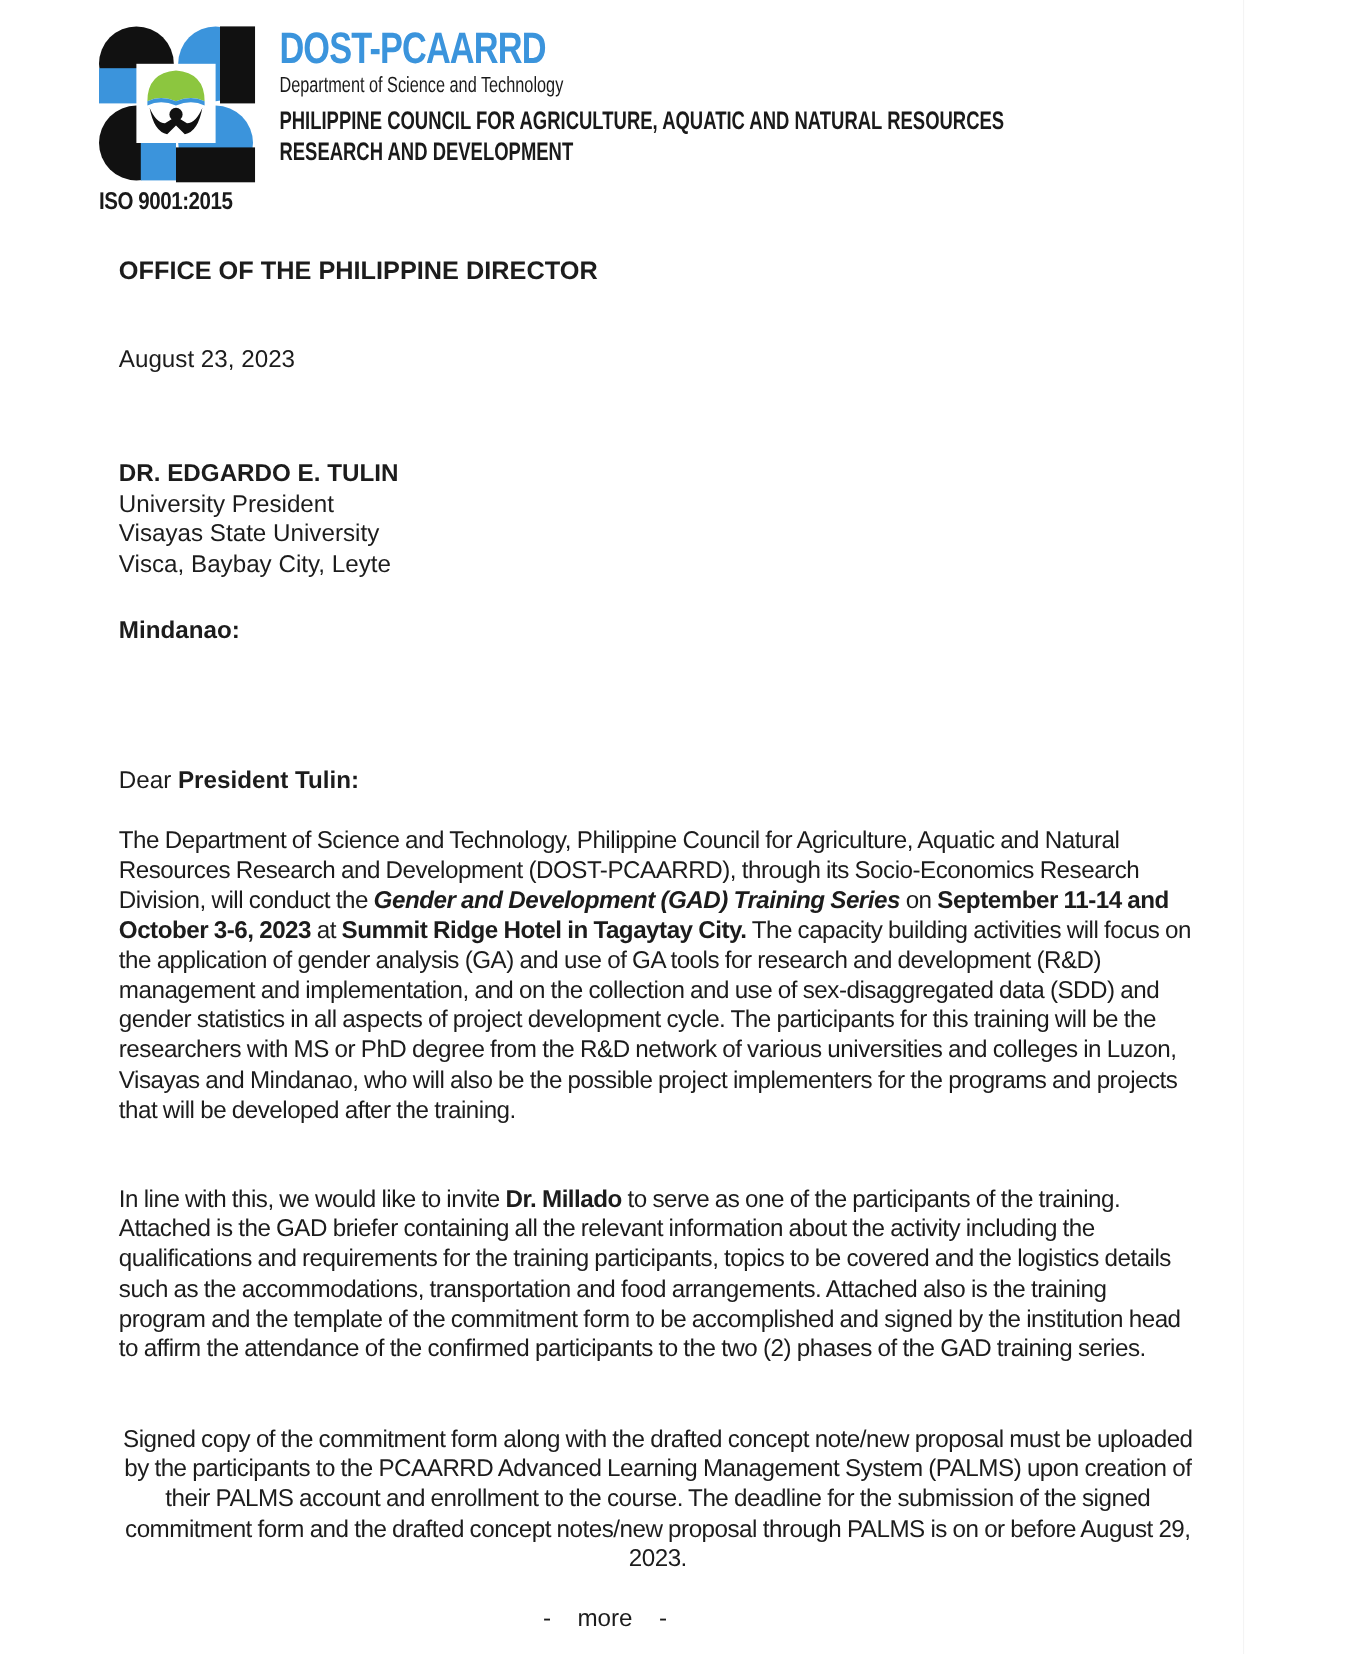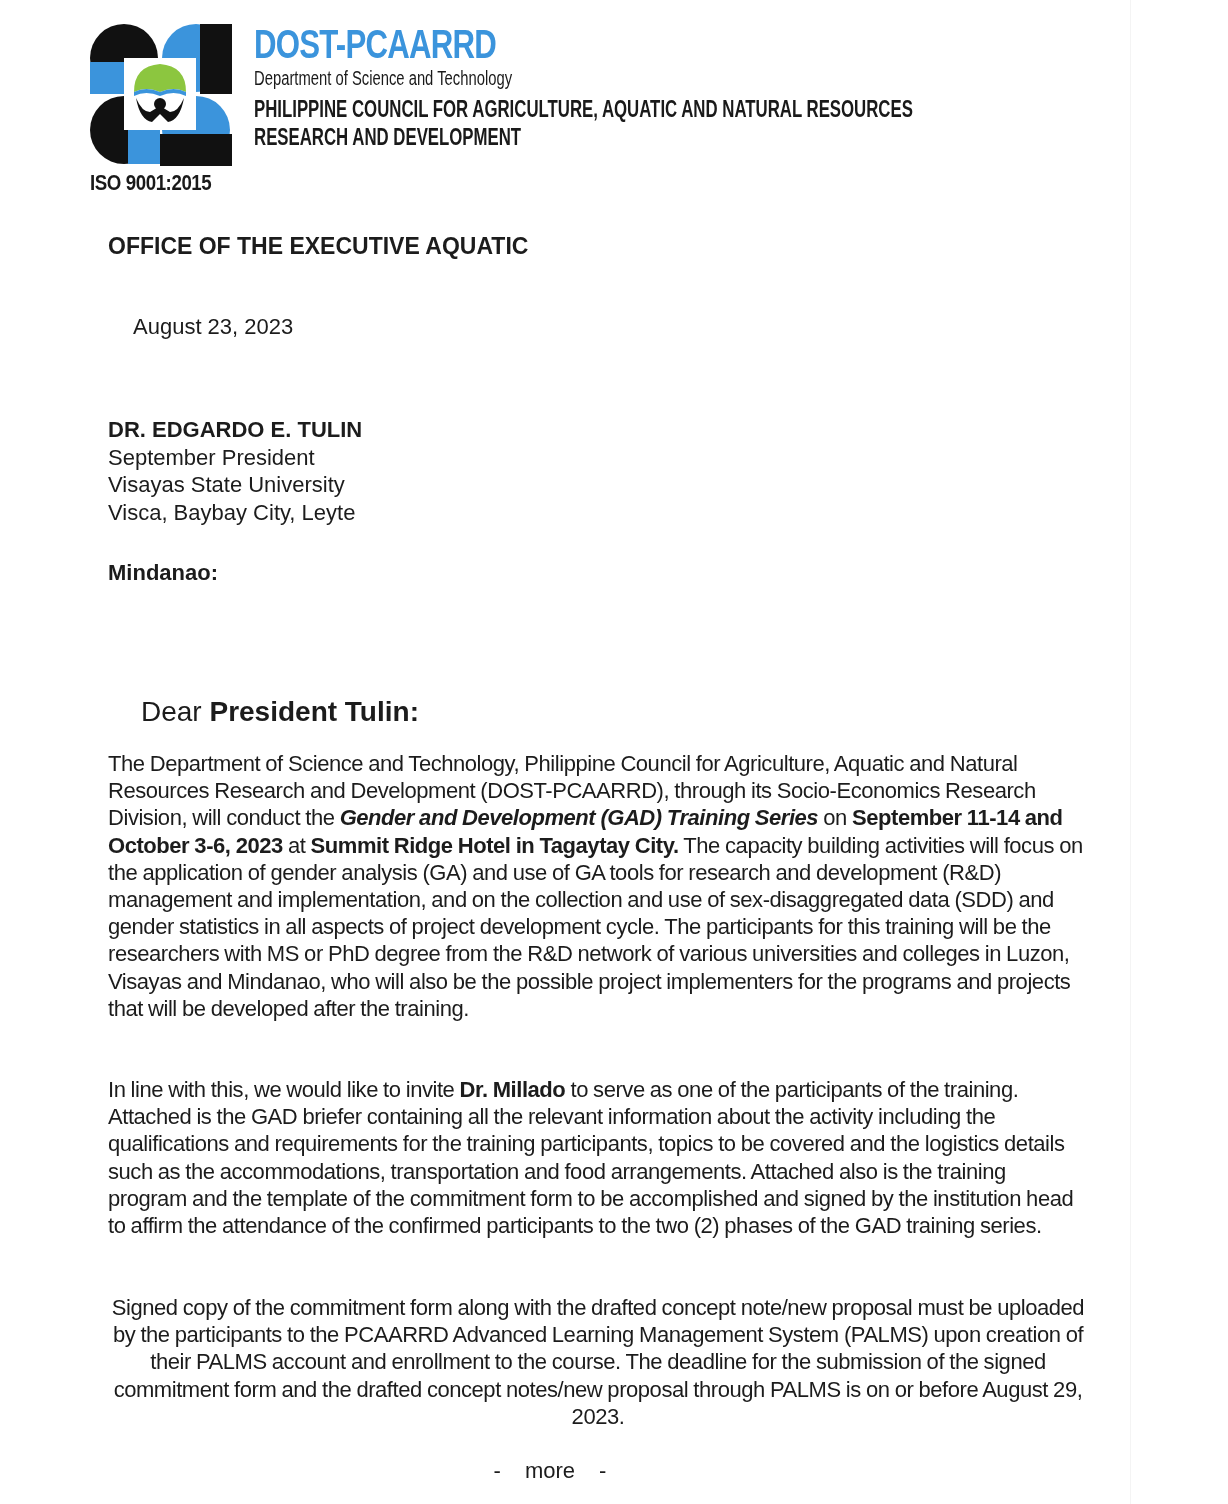--- a/index.html
+++ b/index.html
@@ -10,27 +10,27 @@
     .logo { position: absolute; left: 88px; top: 22px; width: 144px; height: 144px; }
     .iso { position: absolute; left: 90px; top: 170px; font-family: "Liberation Sans", sans-serif;
       font-weight: bold; font-size: 22px; letter-spacing: -0.5px; color: #1a1a1a; transform: scaleX(0.85); transform-origin: left top; }
     .org-title { position: absolute; left: 254px; top: 22px; font-size: 40px; font-weight: bold;
       color: #3b94dc; letter-spacing: -1px; transform: scaleX(0.78); transform-origin: left top; line-height: 44px; }
     .org-dept { position: absolute; left: 254px; top: 67px; font-size: 20px; color: #1a1a1a;
       transform: scaleX(0.74); transform-origin: left top; }
     .org-council { position: absolute; left: 254px; top: 95px; font-size: 23px; font-weight: bold; color: #1a1a1a;
       transform: scaleX(0.73); transform-origin: left top; white-space: nowrap; line-height: 28px; }
     .office { position: absolute; left: 108px; top: 233px; font-size: 23px; font-weight: bold; color: #1c1c1c; }
-    .date { position: absolute; left: 108px; top: 314px; font-size: 22px; margin-left: 25px; }
+    .date { position: absolute; left: 108px; top: 314px; font-size: 22px; }
     .addr { position: absolute; left: 108px; top: 416px; font-size: 22px; line-height: 27.5px; }
     .addr .name { font-weight: bold; }
     .attn-label { position: absolute; left: 108px; top: 560px; font-size: 22px; font-weight: bold; }
     .attn-block { position: absolute; left: 263px; top: 560px; font-size: 22px; line-height: 27.5px; }
     .attn-block .name { font-weight: bold; }
-    .salutation { position: absolute; left: 108px; top: 696px; font-size: 28px; margin-left: 33px; }
+    .salutation { position: absolute; left: 108px; top: 696px; font-size: 22px; }
     .para { position: absolute; left: 108px; width: 980px; font-size: 22px; line-height: 27.2px;
       letter-spacing: -0.45px; word-spacing: -0.5px; }
     .p1 { top: 750px; }
     .p2 { top: 1076px; }
     .p3 { top: 1294px; text-align: center; }
     .more { position: absolute; left: 0; width: 1100px; top: 1458px; text-align: center; font-size: 22px; }
     .more span { margin: 0 12px; }
     b { font-weight: bold; }
     .bi { font-weight: bold; font-style: italic; }
     .edge { position: absolute; left: 1130px; top: 0; width: 1px; height: 1504px; background: #f4f4f4; }
@@ -67,26 +67,26 @@
   </svg>
   <div class="iso">ISO 9001:2015</div>
   <div class="org-title">DOST-PCAARRD</div>
   <div class="org-dept">Department of Science and Technology</div>
   <div class="org-council">
     <div>PHILIPPINE COUNCIL FOR AGRICULTURE, AQUATIC AND NATURAL RESOURCES</div>
     <div>RESEARCH AND DEVELOPMENT</div>
   </div>
 </div>
 
-<div class="office">OFFICE OF THE EXECUTIVE AQUATIC</div>
+<div class="office">OFFICE OF THE PHILIPPINE DIRECTOR</div>
 <div class="date">August 23, 2023</div>
 
 <div class="addr">
   <div class="name">DR. EDGARDO E. TULIN</div>
-  <div>September President</div>
+  <div>University President</div>
   <div>Visayas State University</div>
   <div>Visca, Baybay City, Leyte</div>
 </div>
 
 <div class="attn-label">Mindanao:</div>
 <div class="attn-block">
 </div>
 
 <div class="salutation"><span>Dear </span><b>President Tulin:</b></div>
 

